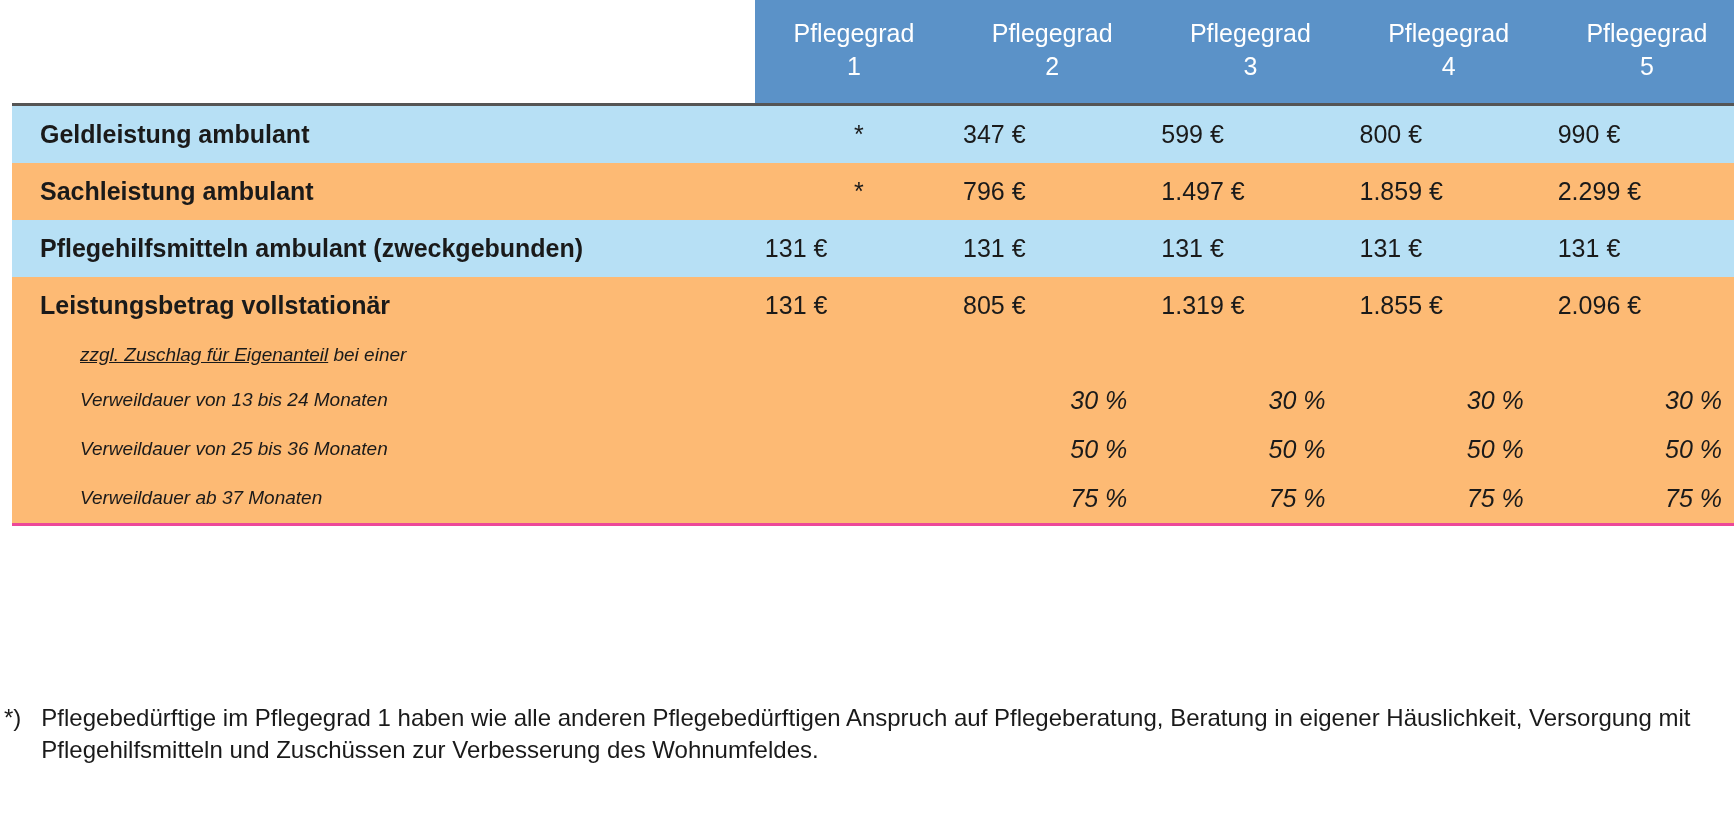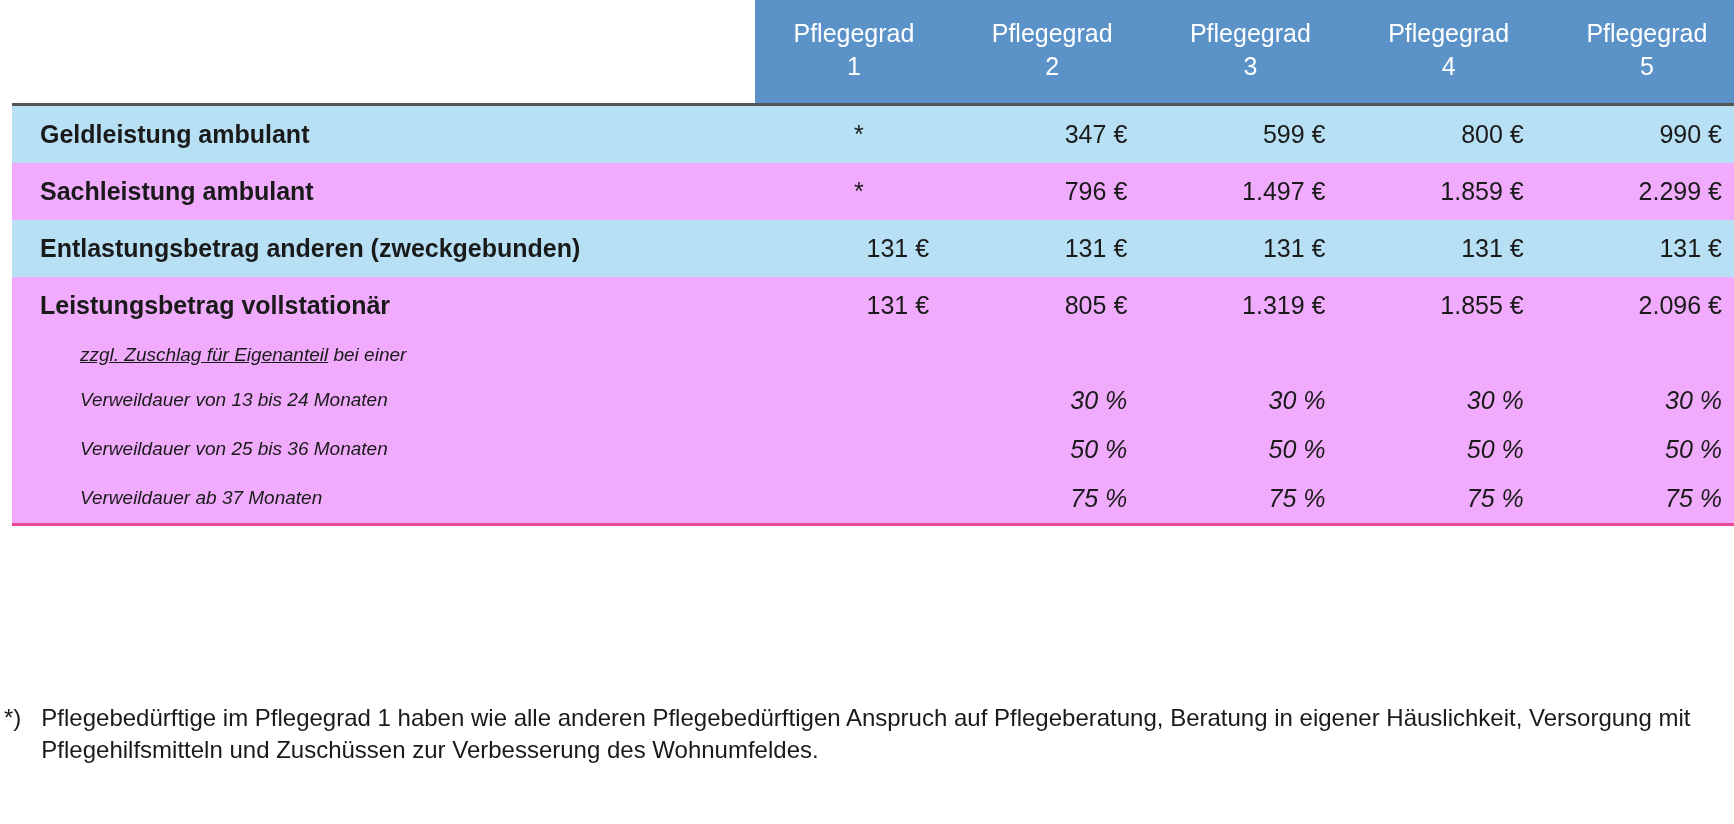--- a/index.html
+++ b/index.html
@@ -82,30 +82,30 @@
     line-height: 1.35;
     text-align: center;
     vertical-align: middle;
     padding: 16px 20px 18px 20px;
     height: 104px;
     box-sizing: border-box;
   }
   th.hdr .hdr-line2 { display: block; }
 
   tr.band td { background: #b7e0f5; }
-  tr.plain td { background: #f0abfc; }
+  tr.plain td { background: #fdba74; }
 
   td.label {
     font-weight: bold;
     font-size: 25px;
     padding: 14px 0 14px 28px;
     white-space: nowrap;
   }
   td.val {
-    text-align: right;
+    text-align: left;
     font-size: 25px;
     padding: 14px 24px 14px 10px;
     white-space: nowrap;
   }
   td.val.star {
     text-align: center;
     padding-right: 0;
   }
 
   tr.rule-top td { border-top: 3px solid #555555; }
@@ -199,21 +199,21 @@
       </tr>
       <tr class="plain">
         <td class="label">Sachleistung ambulant</td>
         <td class="val star">*</td>
         <td class="val">796 €</td>
         <td class="val">1.497 €</td>
         <td class="val">1.859 €</td>
         <td class="val">2.299 €</td>
       </tr>
       <tr class="band">
-        <td class="label">Entlastungsbetrag anderen (zweckgebunden)</td>
+        <td class="label">Pflegehilfsmitteln ambulant (zweckgebunden)</td>
         <td class="val">131 €</td>
         <td class="val">131 €</td>
         <td class="val">131 €</td>
         <td class="val">131 €</td>
         <td class="val">131 €</td>
       </tr>
       <tr class="plain">
         <td class="label">Leistungsbetrag vollstationär</td>
         <td class="val">131 €</td>
         <td class="val">805 €</td>

